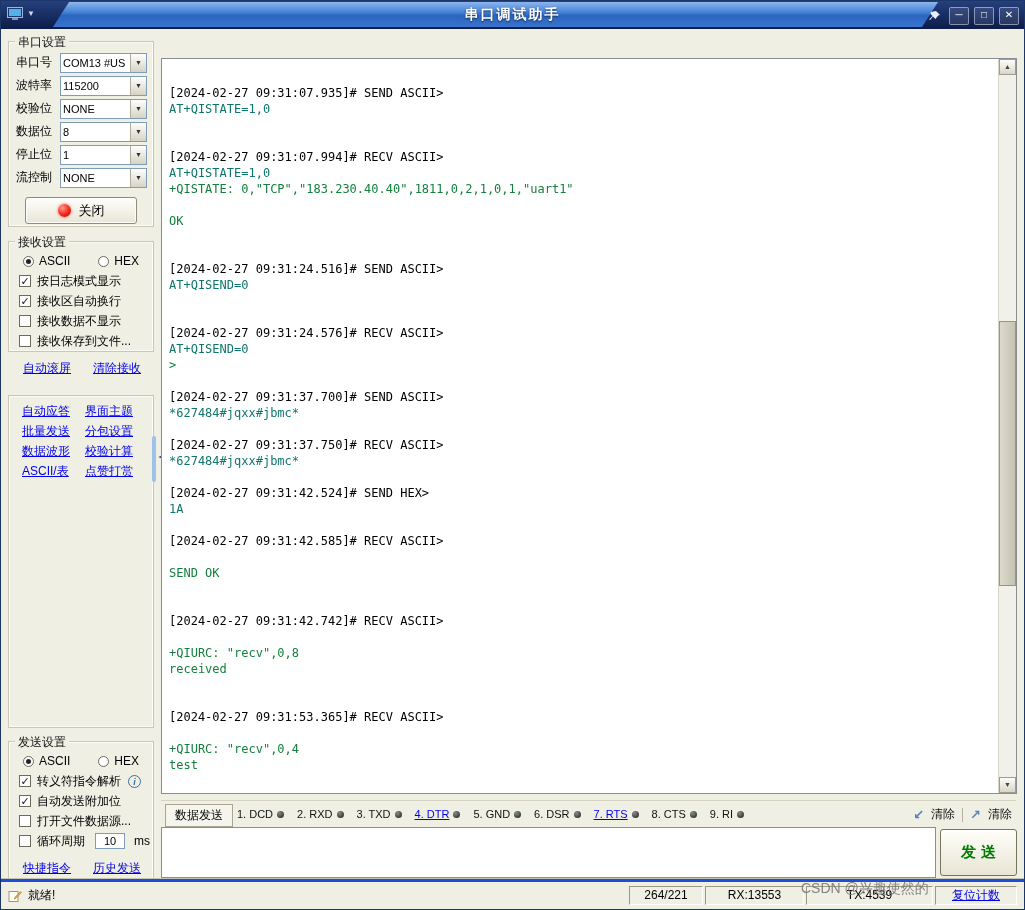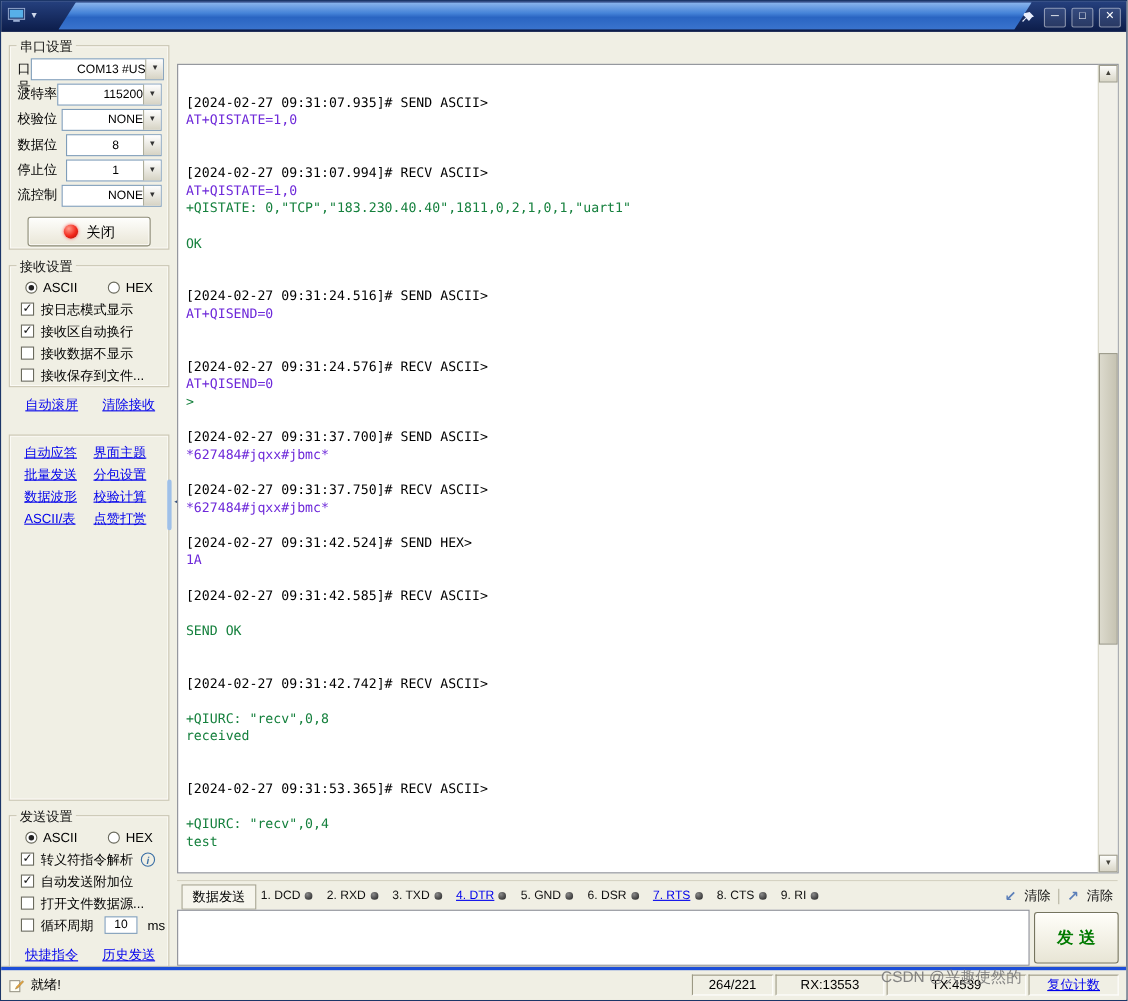--- a/index.html
+++ b/index.html
@@ -23,21 +23,21 @@
   .group{position:absolute;left:7px;width:146px;border:1px solid #cbc7b4;box-shadow:inset 0 0 0 1px #fbfaf5;box-sizing:border-box;}
   .gtitle{position:absolute;top:-8px;left:6px;background:#f0efe4;padding:0 3px;font-size:12px;color:#111;}
   .g1{top:40px;height:186px;}
   .g2{top:240px;height:111px;}
   .g3{top:394px;height:333px;padding-top:5px;}
   .g4{top:740px;height:139px;}
   .frow{display:flex;align-items:center;height:23px;padding:0 6px 0 7px;}
   .g1 .frow:first-child{margin-top:9px;}
   .flab{width:44px;font-size:12px;}
   .combo{flex:1;height:20px;background:#fff;border:1px solid #7f9db9;display:flex;align-items:center;box-sizing:border-box;cursor:pointer;}
-  .cval{flex:1;font-size:11px;padding-left:2px;white-space:nowrap;overflow:hidden;margin-left:39px;}
+  .cval{flex:1;font-size:11px;padding-left:2px;white-space:nowrap;overflow:hidden;}
   .cbtn{width:15px;height:18px;background:linear-gradient(180deg,#fefefe,#d6d3c4);border-left:1px solid #aeae9c;
         font-size:7px;color:#333;display:flex;align-items:center;justify-content:center;}
   .close-btn{display:flex;align-items:center;justify-content:center;gap:8px;width:112px;height:27px;margin:8px auto 0;
         background:linear-gradient(180deg,#fefefc,#e9e6d7);border:1px solid #8e8d79;border-radius:3px;
         box-shadow:inset 0 1px 0 #fff,inset 0 0 0 1px #fdfcf8;font-size:13px;cursor:pointer;font-family:inherit;}
   .led{width:13px;height:13px;border-radius:50%;background:radial-gradient(circle at 35% 30%,#ff9a8a,#f2261a 55%,#a00b06);box-shadow:0 0 3px #f55;}
   .radiorow{display:flex;gap:28px;padding:12px 0 3px 14px;}
   .ritem{display:flex;align-items:center;gap:5px;cursor:pointer;}
   .radio{width:11px;height:11px;border:1px solid #6a6a5d;border-radius:50%;background:#fff;position:relative;box-sizing:border-box;}
   .radio.on::after{content:"";position:absolute;left:2px;top:2px;width:5px;height:5px;border-radius:50%;background:#222;}
@@ -62,21 +62,21 @@
   .tabbar{position:absolute;left:160px;top:33px;right:8px;height:24px;}
   .tab{position:absolute;left:3px;top:1px;height:22px;padding:0 12px;background:#f6f5ed;border:1px solid #8e8c78;
        border-bottom:none;border-radius:2px 2px 0 0;font-size:12px;line-height:22px;cursor:pointer;}
   .version-area{position:absolute;right:2px;top:4px;display:flex;align-items:center;gap:9px;}
   .version{color:#ff4a00;font-weight:bold;font-size:12px;text-decoration:underline;cursor:pointer;}
   .logbox{position:absolute;left:160px;top:57px;width:856px;height:736px;background:#fff;border:1px solid #8a8d94;box-sizing:border-box;}
   .logcontent{position:absolute;left:0;top:0;right:18px;bottom:0;overflow:hidden;padding:26px 6px 0 7px;
         font-family:"DejaVu Sans Mono","Liberation Mono",monospace;font-size:12px;line-height:16px;white-space:pre;}
   .ln{height:16px;}
   .ln.h{color:#000;}
-  .ln.b{color:#6d28d9;}
+  .ln.b{color:#0f766e;}
   .ln.g{color:#15803d;}
   .vscroll{position:absolute;right:0;top:0;width:17px;bottom:0;background:#f1f0e9;border-left:1px solid #d8d5c6;}
   .sbtn{position:absolute;left:0;right:0;height:16px;background:linear-gradient(180deg,#fdfdfb,#d9d6c7);
         border:1px solid #9f9d8d;font-size:7px;color:#44423a;text-align:center;line-height:14px;box-sizing:border-box;cursor:pointer;}
   .sbtn.up{top:0}.sbtn.dn{bottom:0}
   .sthumb{position:absolute;left:0;right:0;top:262px;height:265px;background:linear-gradient(90deg,#dcdacd,#c6c3b2);
         border:1px solid #979585;box-sizing:border-box;cursor:grab;}
   
   .sendbar{position:absolute;left:160px;top:799px;right:8px;height:27px;border-top:1px solid #d5d2c2;}
   .dslabel{position:absolute;left:4px;top:3px;border:1px solid #a8a592;background:#f6f5ed;font-size:12px;padding:2px 9px;}
@@ -112,20 +112,21 @@
   <div class="titlebar">
     <div class="tb-slab"></div>
     <div class="tb-left">
       <svg width="16" height="13" viewBox="0 0 16 13">
         <rect x="0.5" y="0.5" width="15" height="10" fill="#203a6e" stroke="#9fb2d6"></rect>
         <rect x="2" y="2" width="12" height="7" fill="#57b0e8"></rect>
         <rect x="5" y="11.2" width="6" height="1.6" fill="#9fb2d6"></rect>
       </svg>
       <span class="tb-caret">▼</span>
     </div>
+    <div class="tb-title">串口调试助手</div>
     <div class="tb-right">
       <span class="pinbtn">
         <svg width="13" height="13" viewBox="0 0 13 13">
           <path d="M8 1l4 4-1.8.6L7.4 9 5 6.6 2 10l-.8-.8L4.6 6 2.4 3.8 3 2z" fill="#e8eefc"></path>
         </svg>
       </span>
       <span class="wbtn">─</span>
       <span class="wbtn">□</span>
       <span class="wbtn">✕</span>
     </div>

